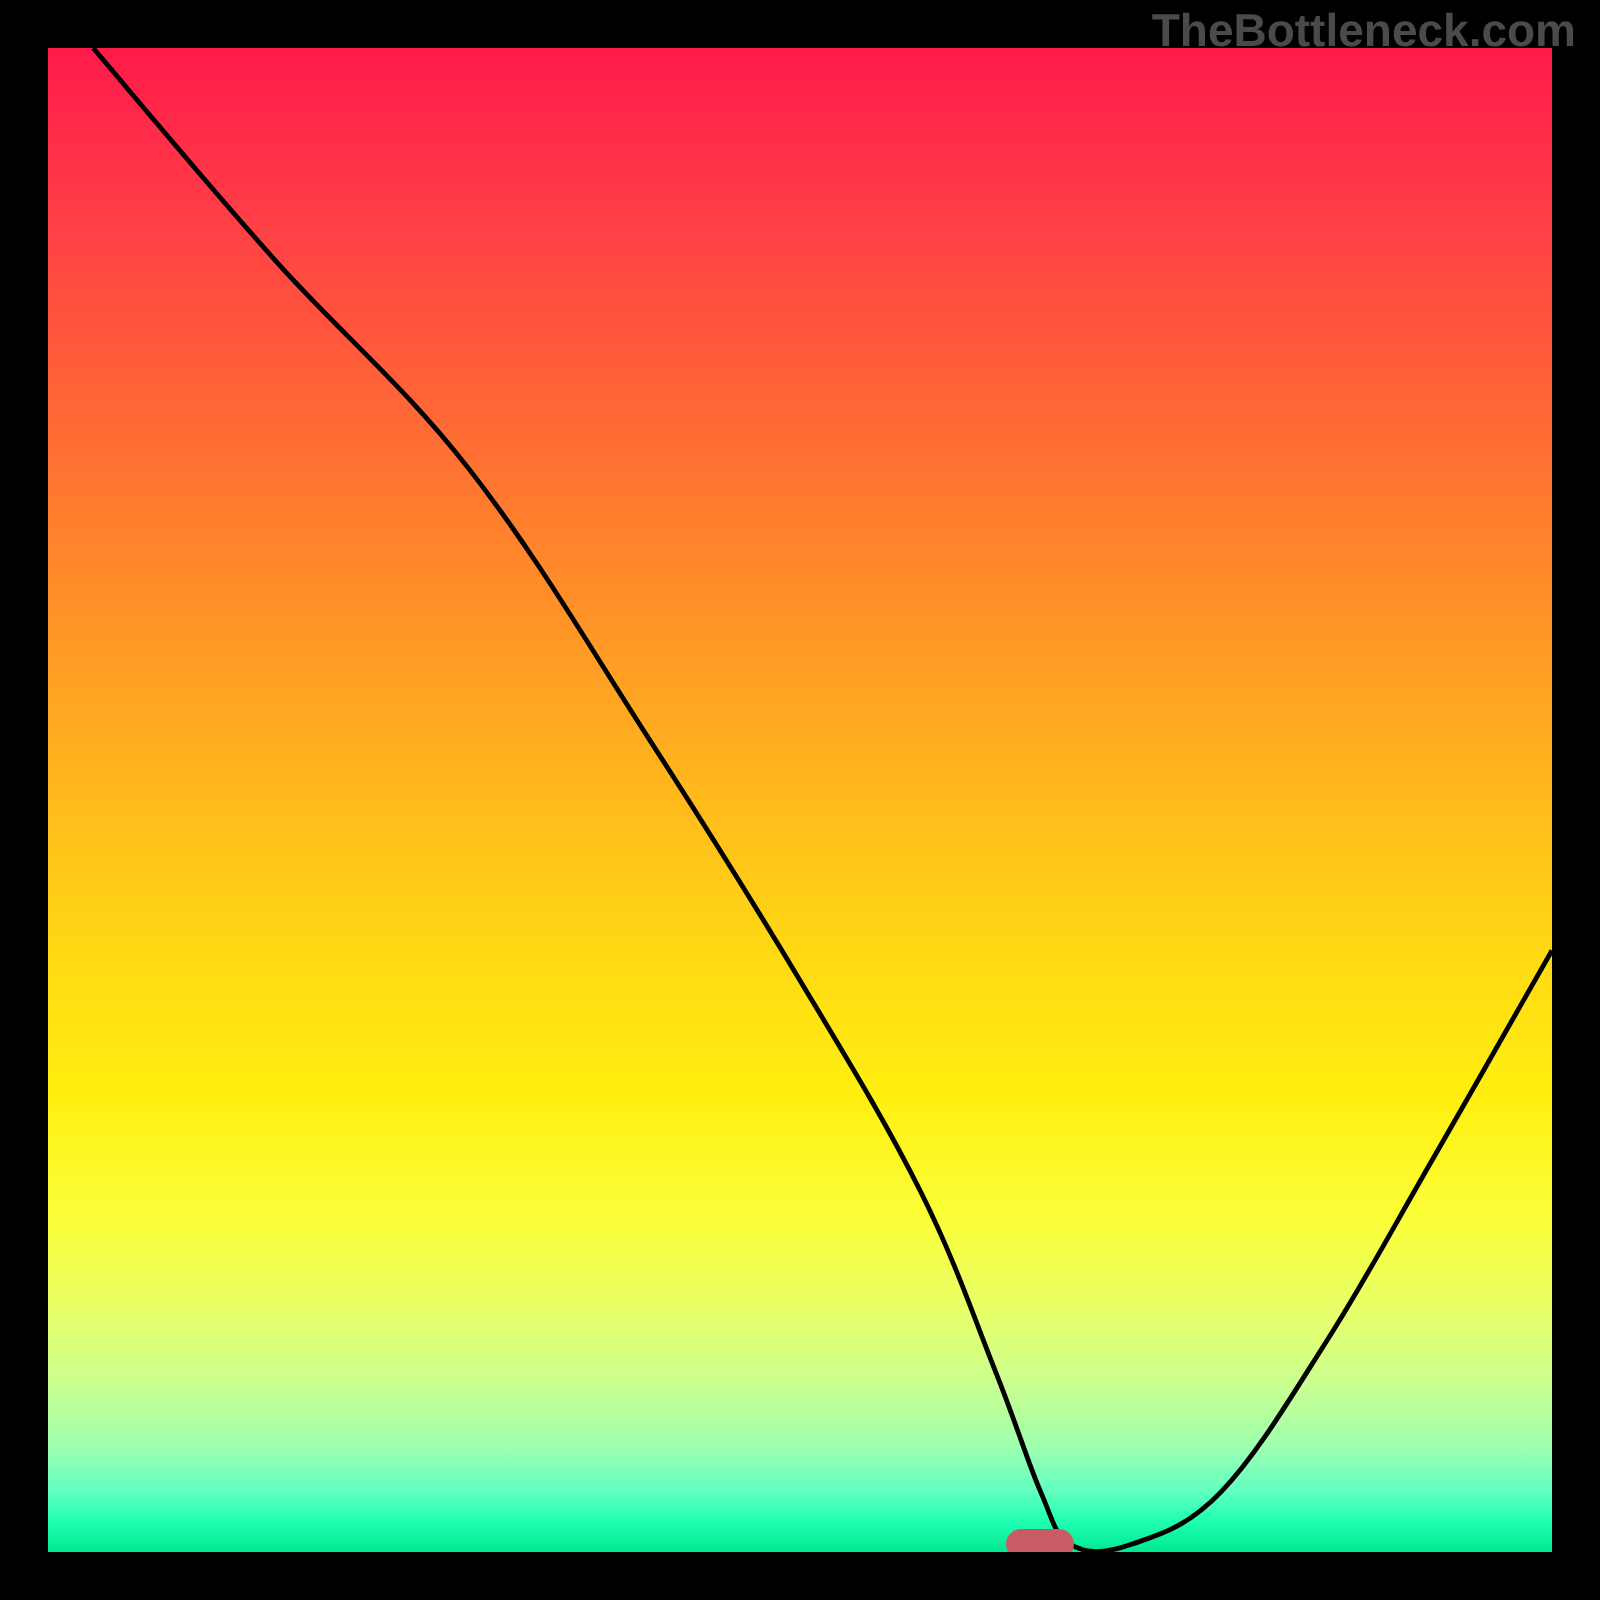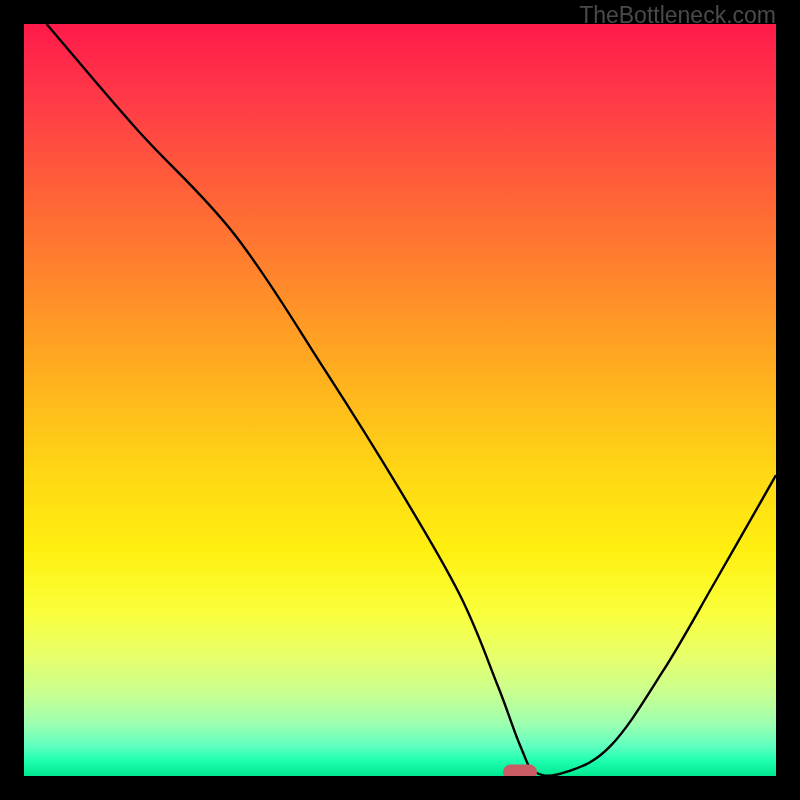--- a/index.html
+++ b/index.html
@@ -7,24 +7,24 @@
     padding: 0;
     width: 800px;
     height: 800px;
     background: #000;
     position: relative;
     font-family: Arial, sans-serif;
   }
   .watermark {
     position: absolute;
     top: 2px;
-    right: 24px;
+    right: 12px;
     color: #4a4a4a;
     font-size: 23px;
-    font-weight: 400;
+    font-weight: 700;
     z-index: 10;
   }
   .plot-area {
     position: absolute;
     left: 24px;
     top: 24px;
     width: 752px;
     height: 752px;
     overflow: hidden;
   }

